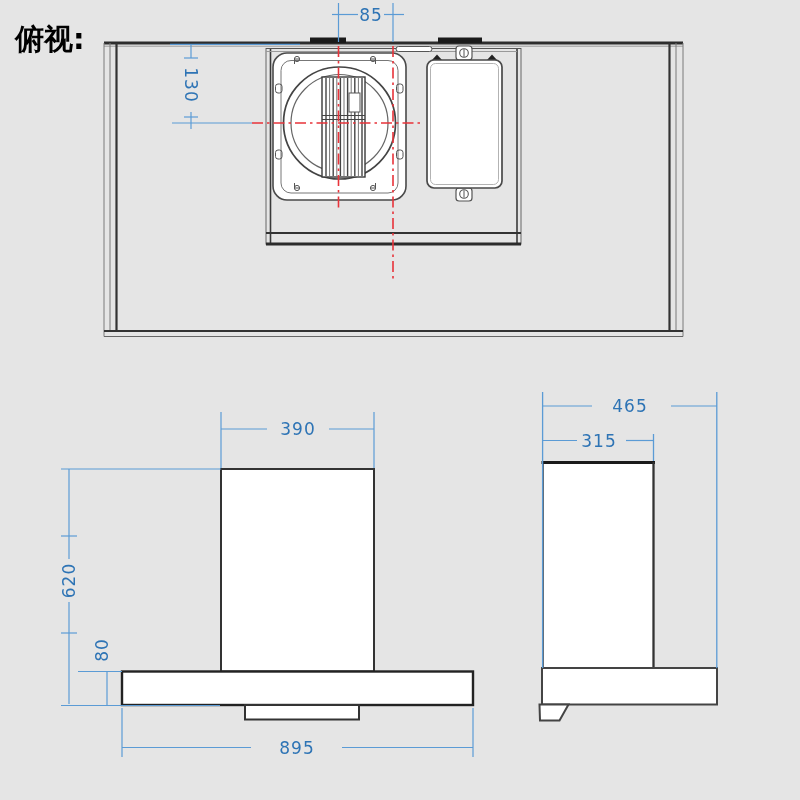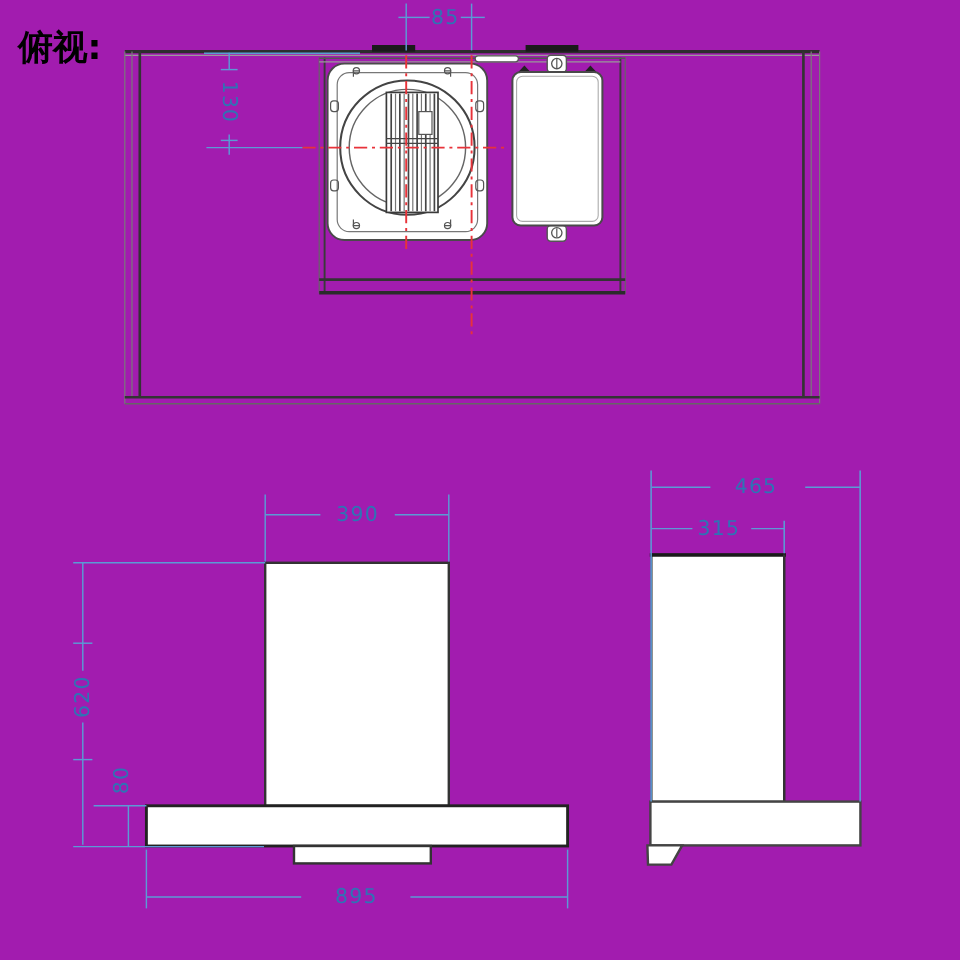--- a/index.html
+++ b/index.html
@@ -1,16 +1,16 @@
 <!DOCTYPE html>
 <html><head>
 <meta charset="utf-8">
 <style>
   html,body{margin:0;padding:0;background:#ffffff;}
-  #stage{position:relative;width:800px;height:800px;background:#a21caf;overflow:hidden;
+  #stage{position:relative;width:800px;height:800px;background:#e5e5e5;overflow:hidden;
          font-family:"DejaVu Sans","Liberation Sans",sans-serif;}
   svg{display:block;}
   .dim-text{fill:#2e74b5;font-size:17px;letter-spacing:1px;font-family:"DejaVu Sans","Liberation Sans",sans-serif;}
   .view-title{font-family:"DejaVu Sans","Liberation Sans",sans-serif;font-weight:bold;font-size:29px;fill:#000000;}
 </style>
 </head>
 <body>
 
 <div id="stage">
 <svg width="800" height="800" viewBox="0 0 800 800">

